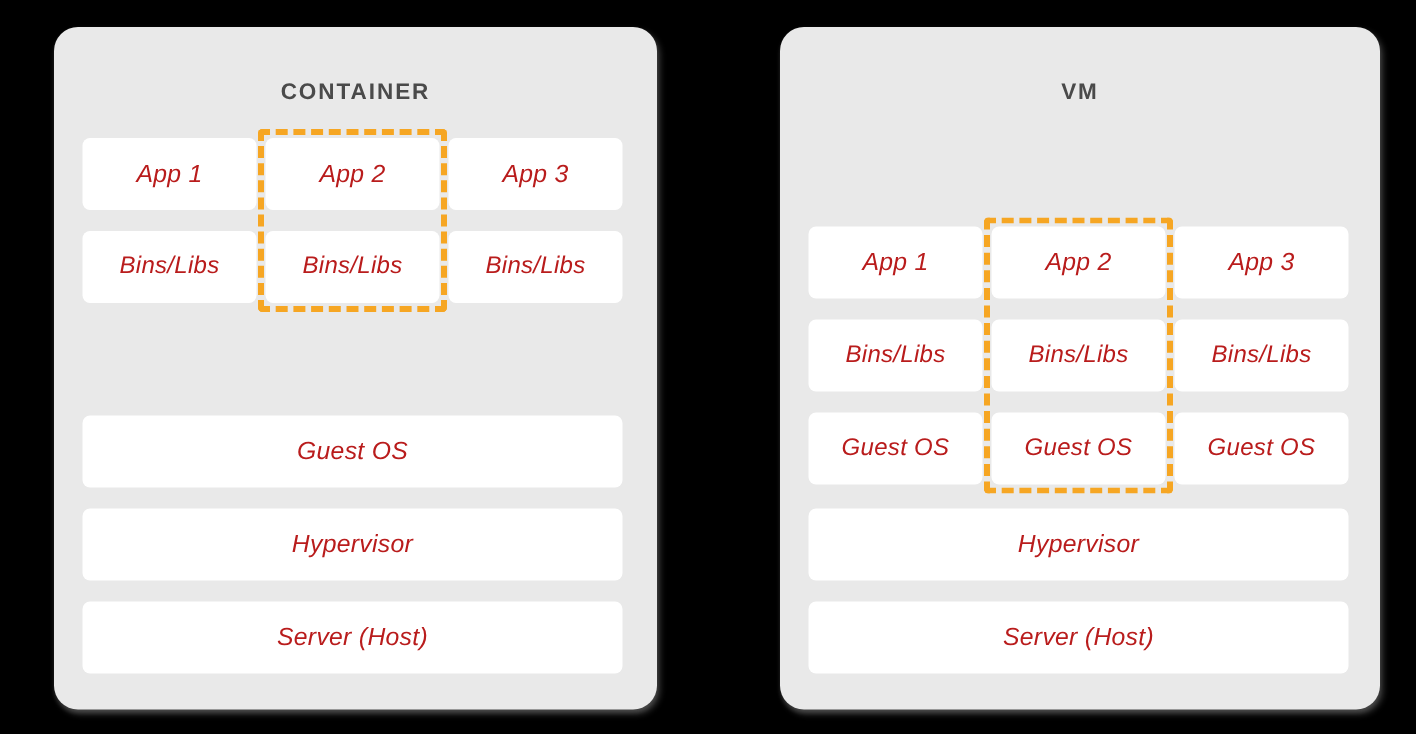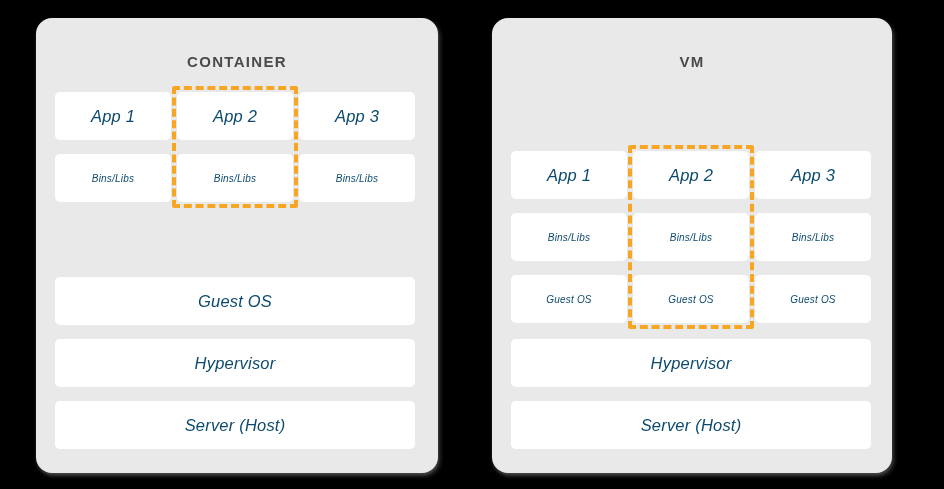--- a/index.html
+++ b/index.html
@@ -18,21 +18,21 @@
 
   
   .panel {
     position: absolute;
     background: #e9e9e9;
     border-radius: 16px;
     box-shadow: 0 2px 3px rgba(255,255,255,0.10),
                 2px 3px 4px rgba(60,60,60,0.95);
   }
   #panel-container { left: 36px;  top: 18px; width: 402px; height: 455px; }
-  #panel-vm        { left: 492px; top: 18px; width: 400px; height: 455px; }
+  #panel-vm        { left: 520px; top: 18px; width: 400px; height: 455px; }
 
   .panel-title {
     position: absolute;
     left: 0;
     right: 0;
     text-align: center;
     font-size: 15px;
     font-weight: bold;
     letter-spacing: 1.3px;
     color: #4a4a4a;
@@ -42,28 +42,28 @@
   #title-vm        { top: 35px; }
 
   
   .cell {
     position: absolute;
     background: #ffffff;
     border-radius: 5px;
     display: flex;
     align-items: center;
     justify-content: center;
-    color: #0c4a6e;
+    color: #b91c1c;
     font-style: italic;
     font-size: 16.5px;
     letter-spacing: 0.2px;
     white-space: nowrap;
     font-family: "Liberation Sans", sans-serif;
   }
-  .cell.small { font-size: 10px; text-align: right; }
+  .cell.small { font-size: 16px; text-align: right; }
 
   
   .dash-box {
     position: absolute;
     border: 4px dashed #f6a623;
     border-radius: 3px;
     box-sizing: border-box;
     pointer-events: none;
     background: transparent;
   }

